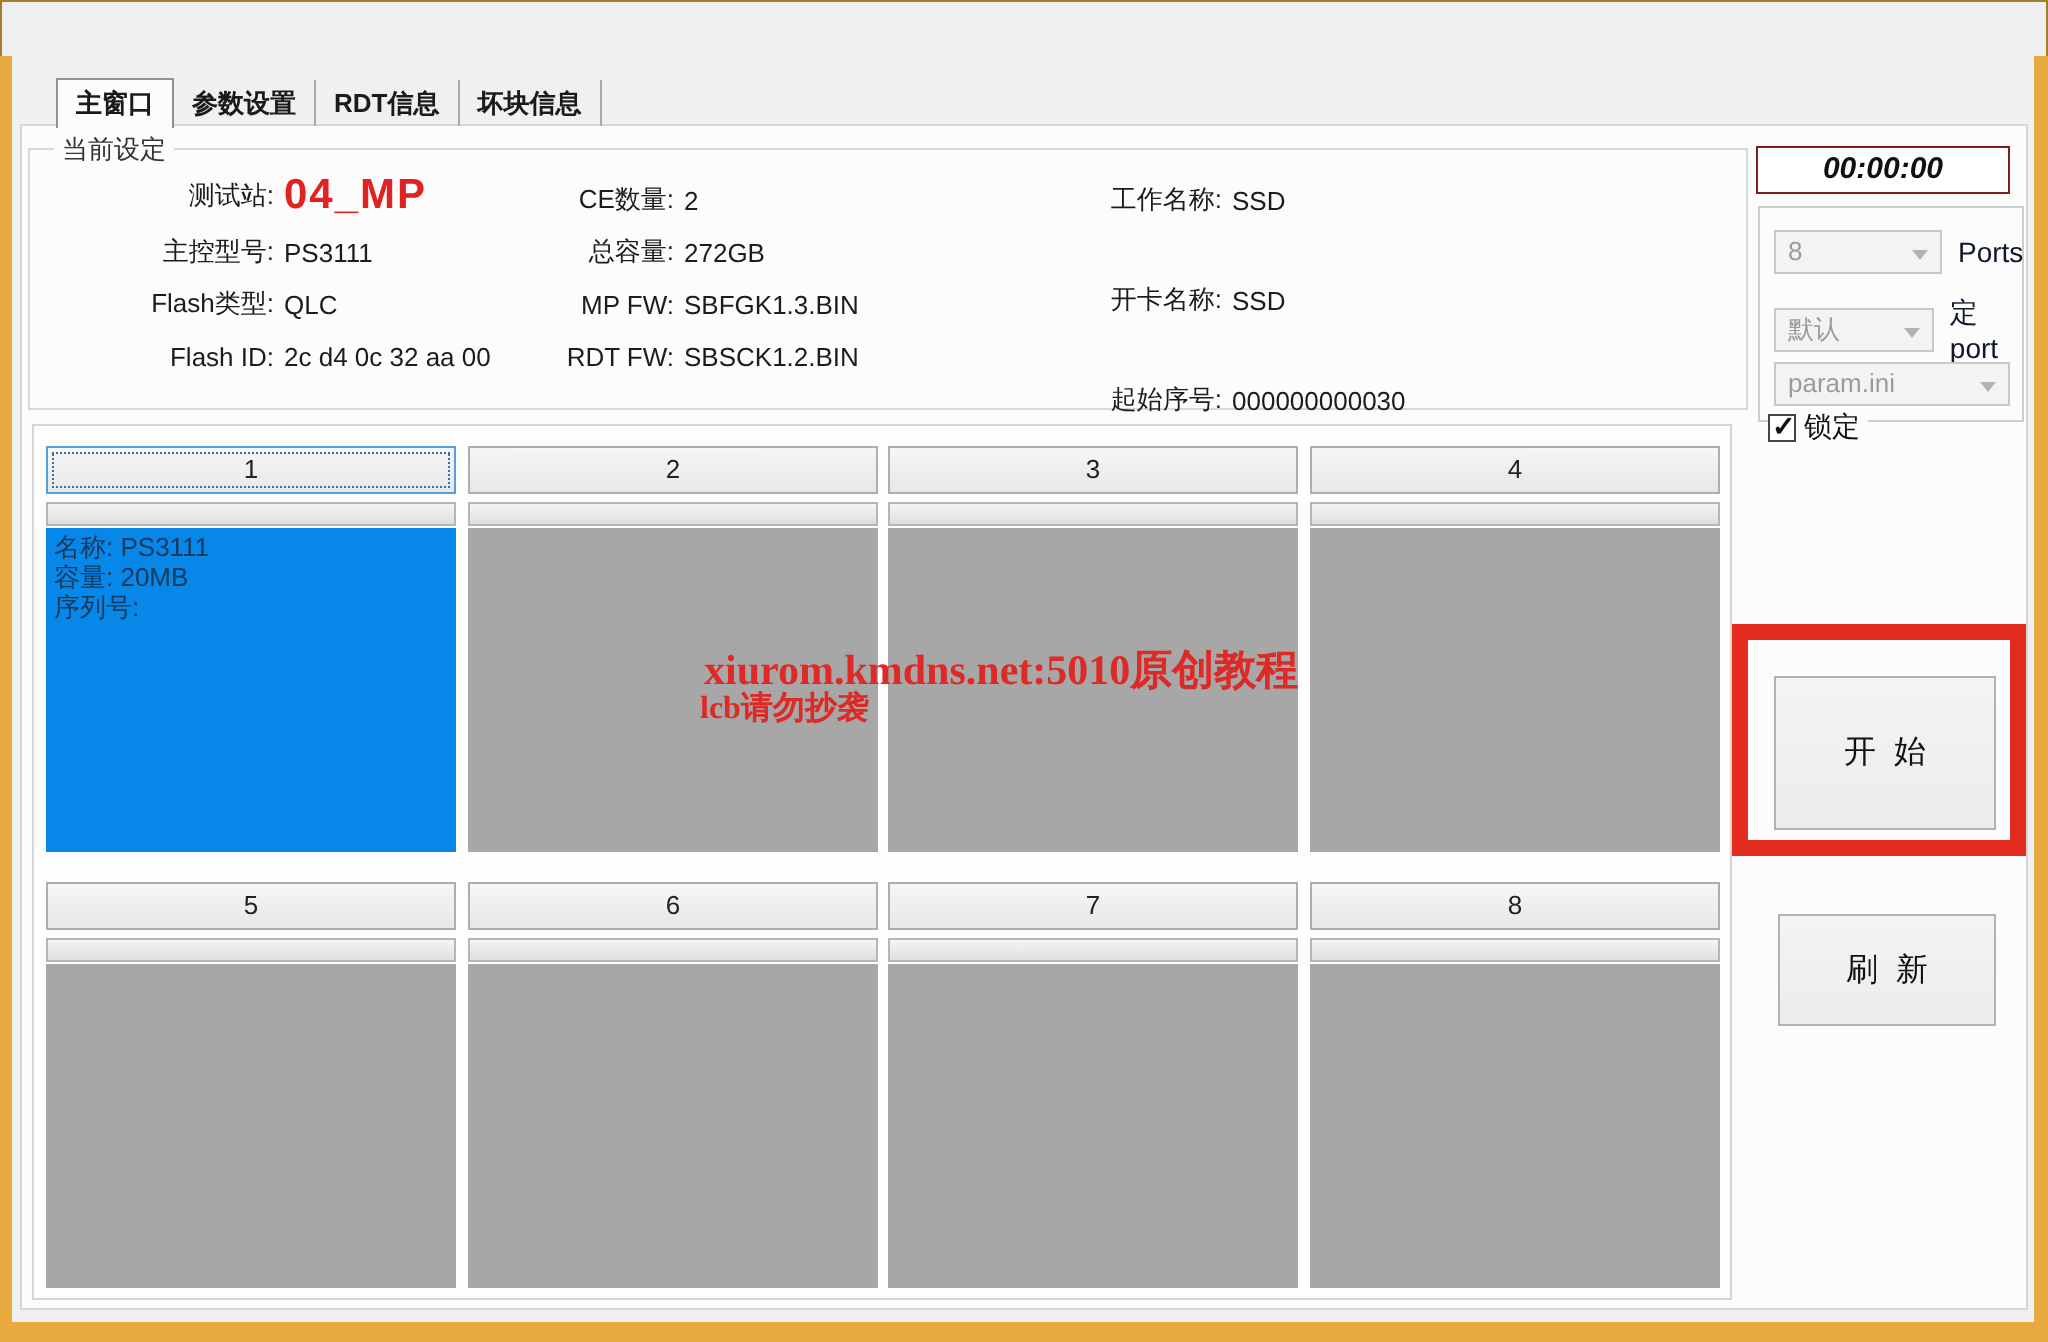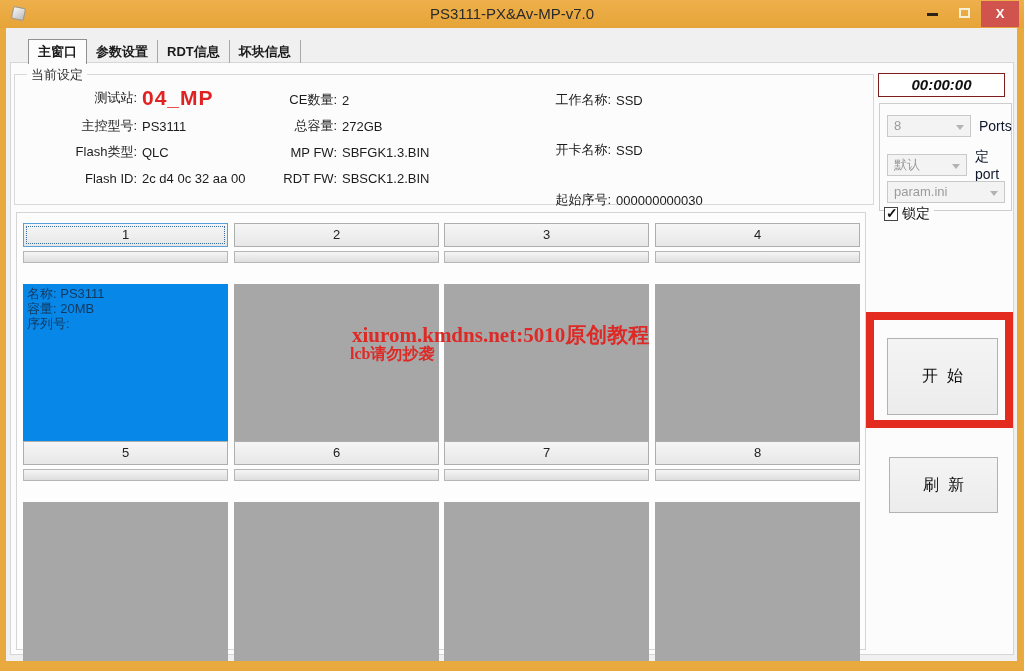--- a/index.html
+++ b/index.html
@@ -77,21 +77,21 @@
   .ports-box { position:absolute; left:16px; top:212px; width:850px; height:438px;
     border:1px solid #d5d5d5; background:#fdfdfd; z-index:6; }
   .pcell { position:absolute; width:205px; }
   .phead { position:absolute; left:0; top:0; width:205px; height:24px;
     background:linear-gradient(#f6f6f6,#e7e7e7); border:1px solid #aeaeae;
     text-align:center; line-height:22px; font-size:13px; color:#222; cursor:pointer; }
   .phead.focused { border:1px solid #58a0d7; outline:1px dotted #3a6ea5; outline-offset:-4px; }
   .pstrip { position:absolute; left:0; top:28px; width:205px; height:12px;
     background:linear-gradient(#f5f5f5,#dedede); border:1px solid #b6b6b6; }
   .ppanel { position:absolute; left:0; top:41px; width:205px; height:162px;
-    background:var(--slot-gray); padding:2px 4px; overflow:hidden;margin-top:20px; }
+    background:var(--slot-gray); padding:2px 4px; overflow:hidden; }
   .ppanel.active { background:var(--active-slot-blue); }
   .pinfo { font-size:13px; line-height:15px; color:#14395e; white-space:pre; }
   
   .c1 { left:6px;   top:10px; }  .c2 { left:217px; top:10px; }
   .c3 { left:427px; top:10px; }  .c4 { left:638px; top:10px; }
   .c5 { left:6px;   top:228px; } .c6 { left:217px; top:228px; }
   .c7 { left:427px; top:228px; } .c8 { left:638px; top:228px; }
   
   .wm1 { position:absolute; left:352px; top:321px; font-family:"Liberation Serif", serif;
     font-size:21px; font-weight:bold; color:#dd2a26; z-index:8; white-space:pre; }
@@ -105,33 +105,20 @@
     cursor:pointer; z-index:8; letter-spacing:9px; text-indent:9px;
     display:flex; align-items:center; justify-content:center; }
   .btn-start   { left:887px; top:338px; width:111px; height:77px; }
   .btn-refresh { left:889px; top:457px; width:109px; height:56px; }
 </style>
 </head>
 <body>
 
 <div class="window">
 
-  <div class="titlebar">
-    <div class="app-icon"></div>
-    <div class="title-text">PS3111-PX&amp;Av-MP-v7.0</div>
-    <div class="btn-min">
-      <div class="glyph-min"></div>
-    </div>
-    <div class="btn-max">
-      <div class="glyph-max"></div>
-    </div>
-    <div class="btn-close">
-      <span>X</span>
-    </div>
-  </div>
   <div class="frame-left"></div>
   <div class="frame-right"></div>
   <div class="frame-bottom"></div>
 
   <div class="page"></div>
 
   <div class="tabbar">
     <div class="tab selected">主窗口</div>
     <div class="tab">参数设置</div>
     <div class="tab">RDT信息</div>

